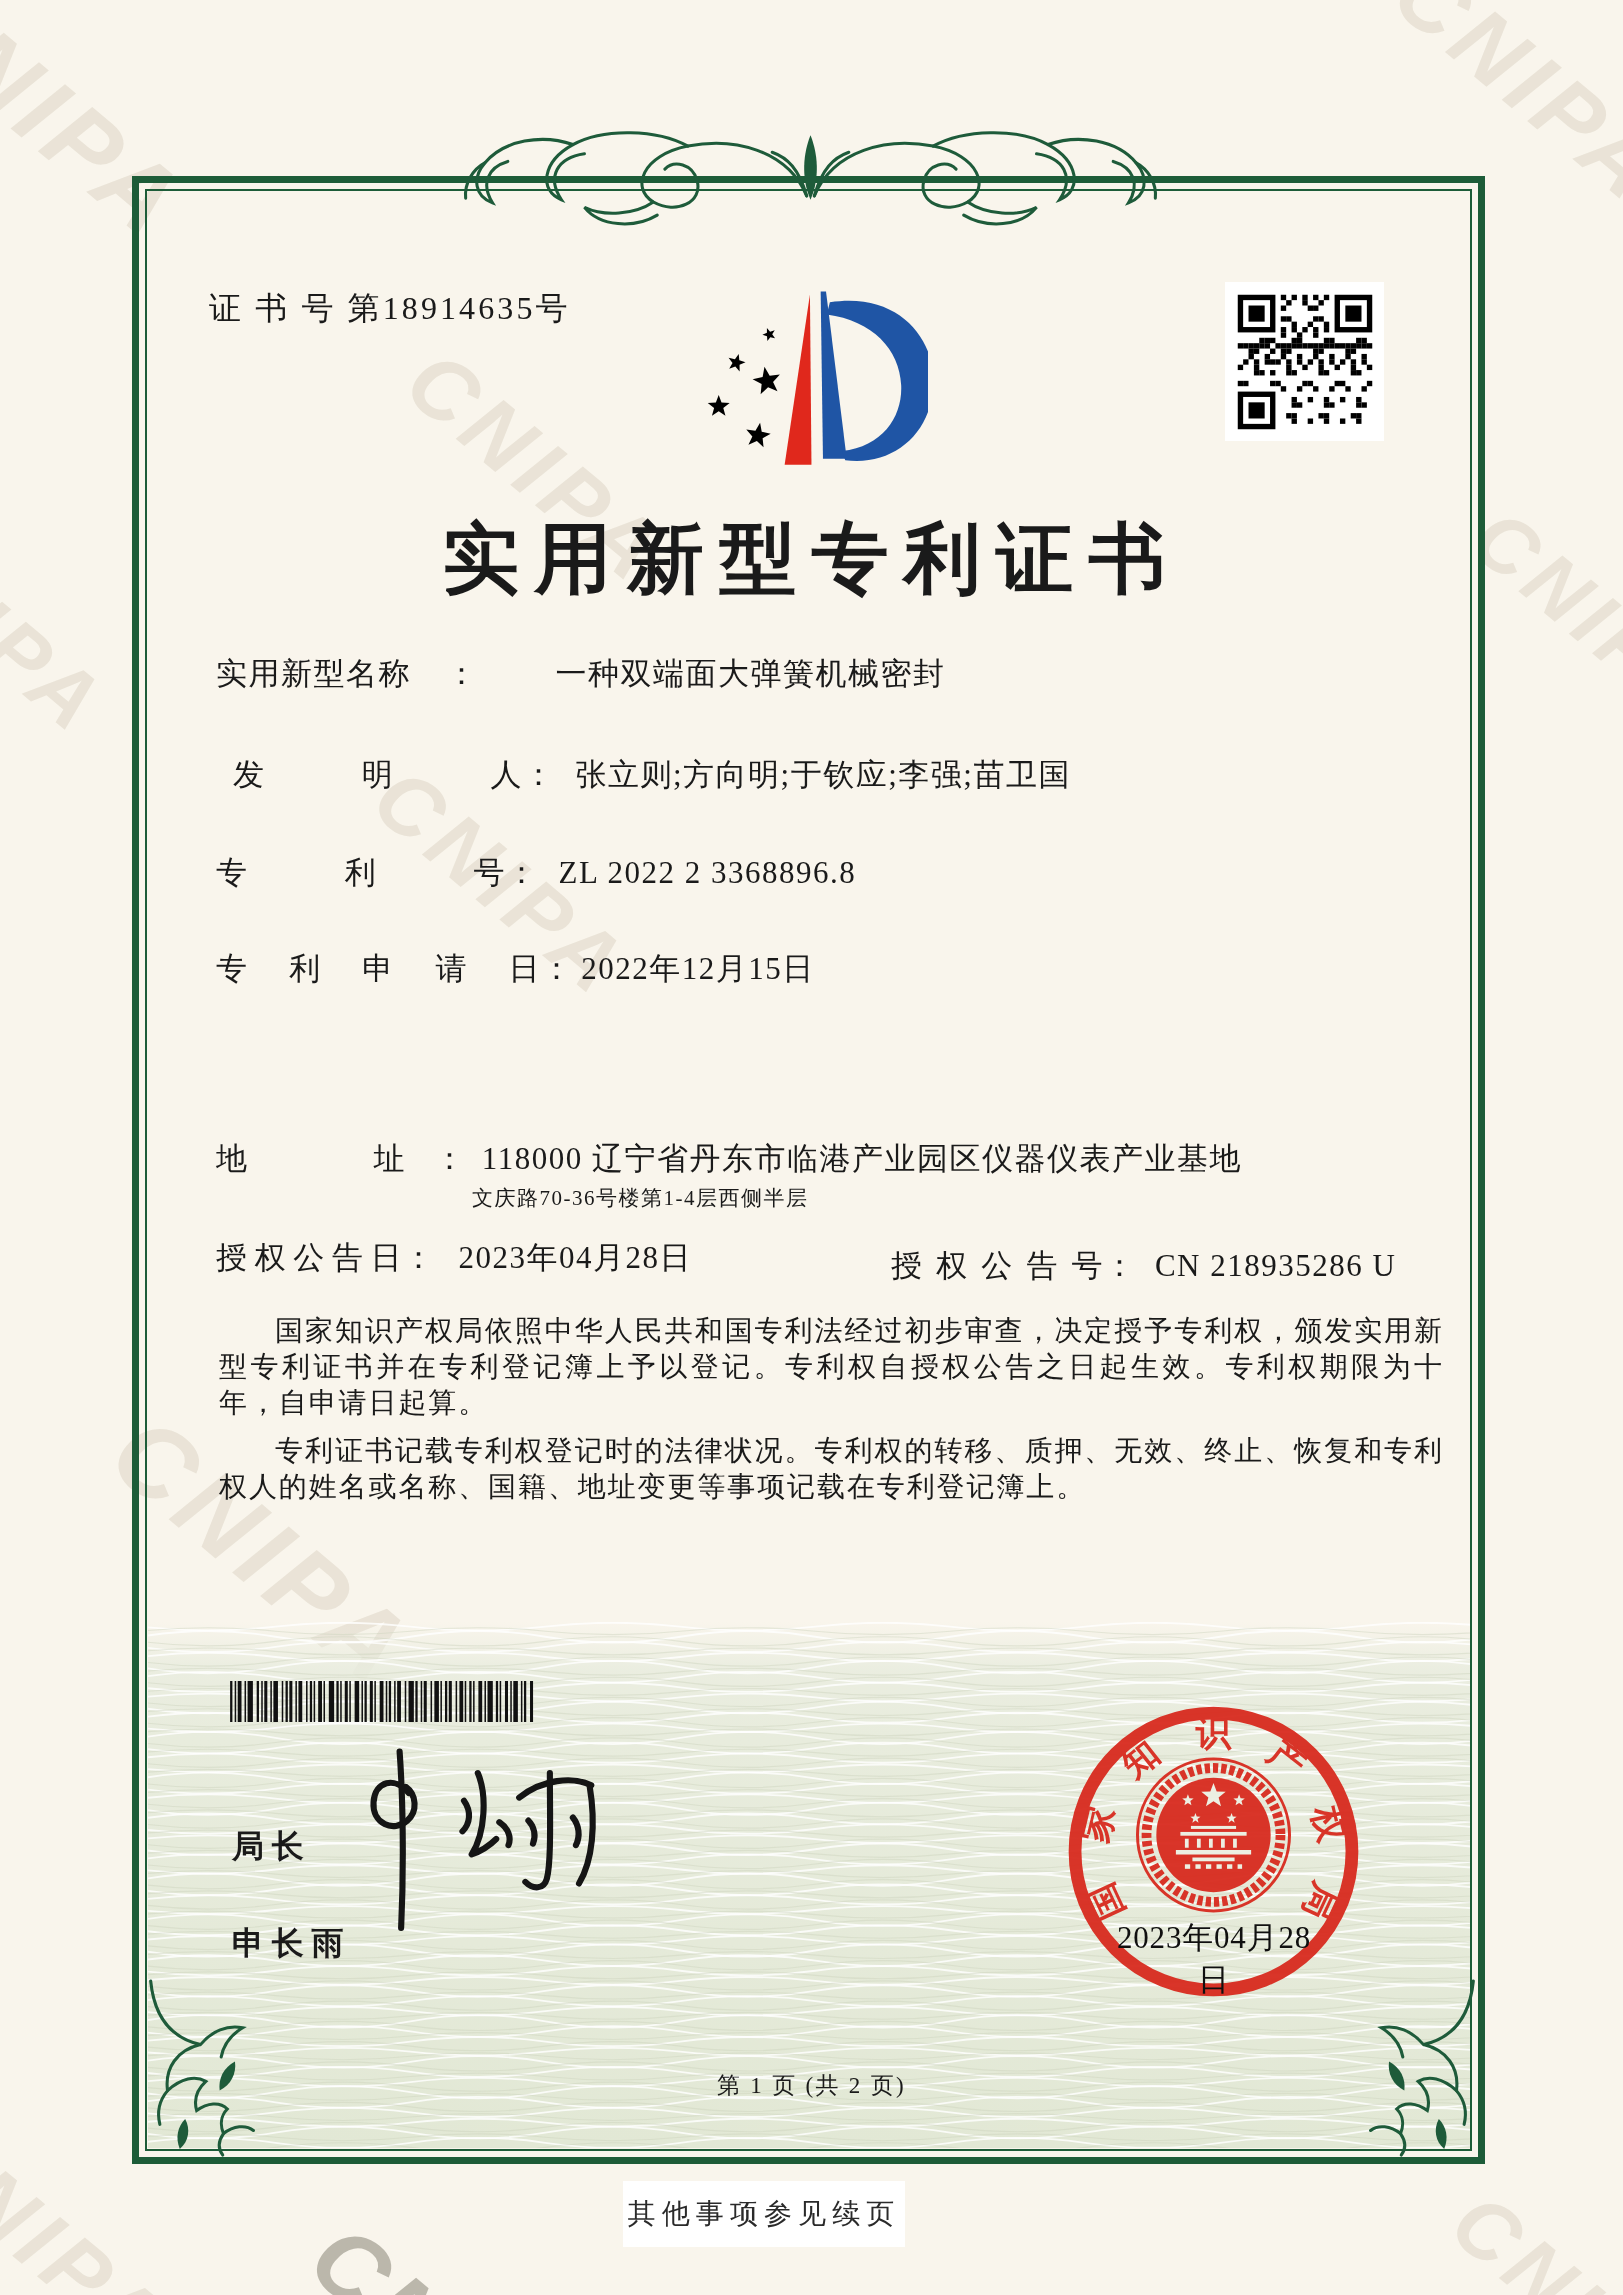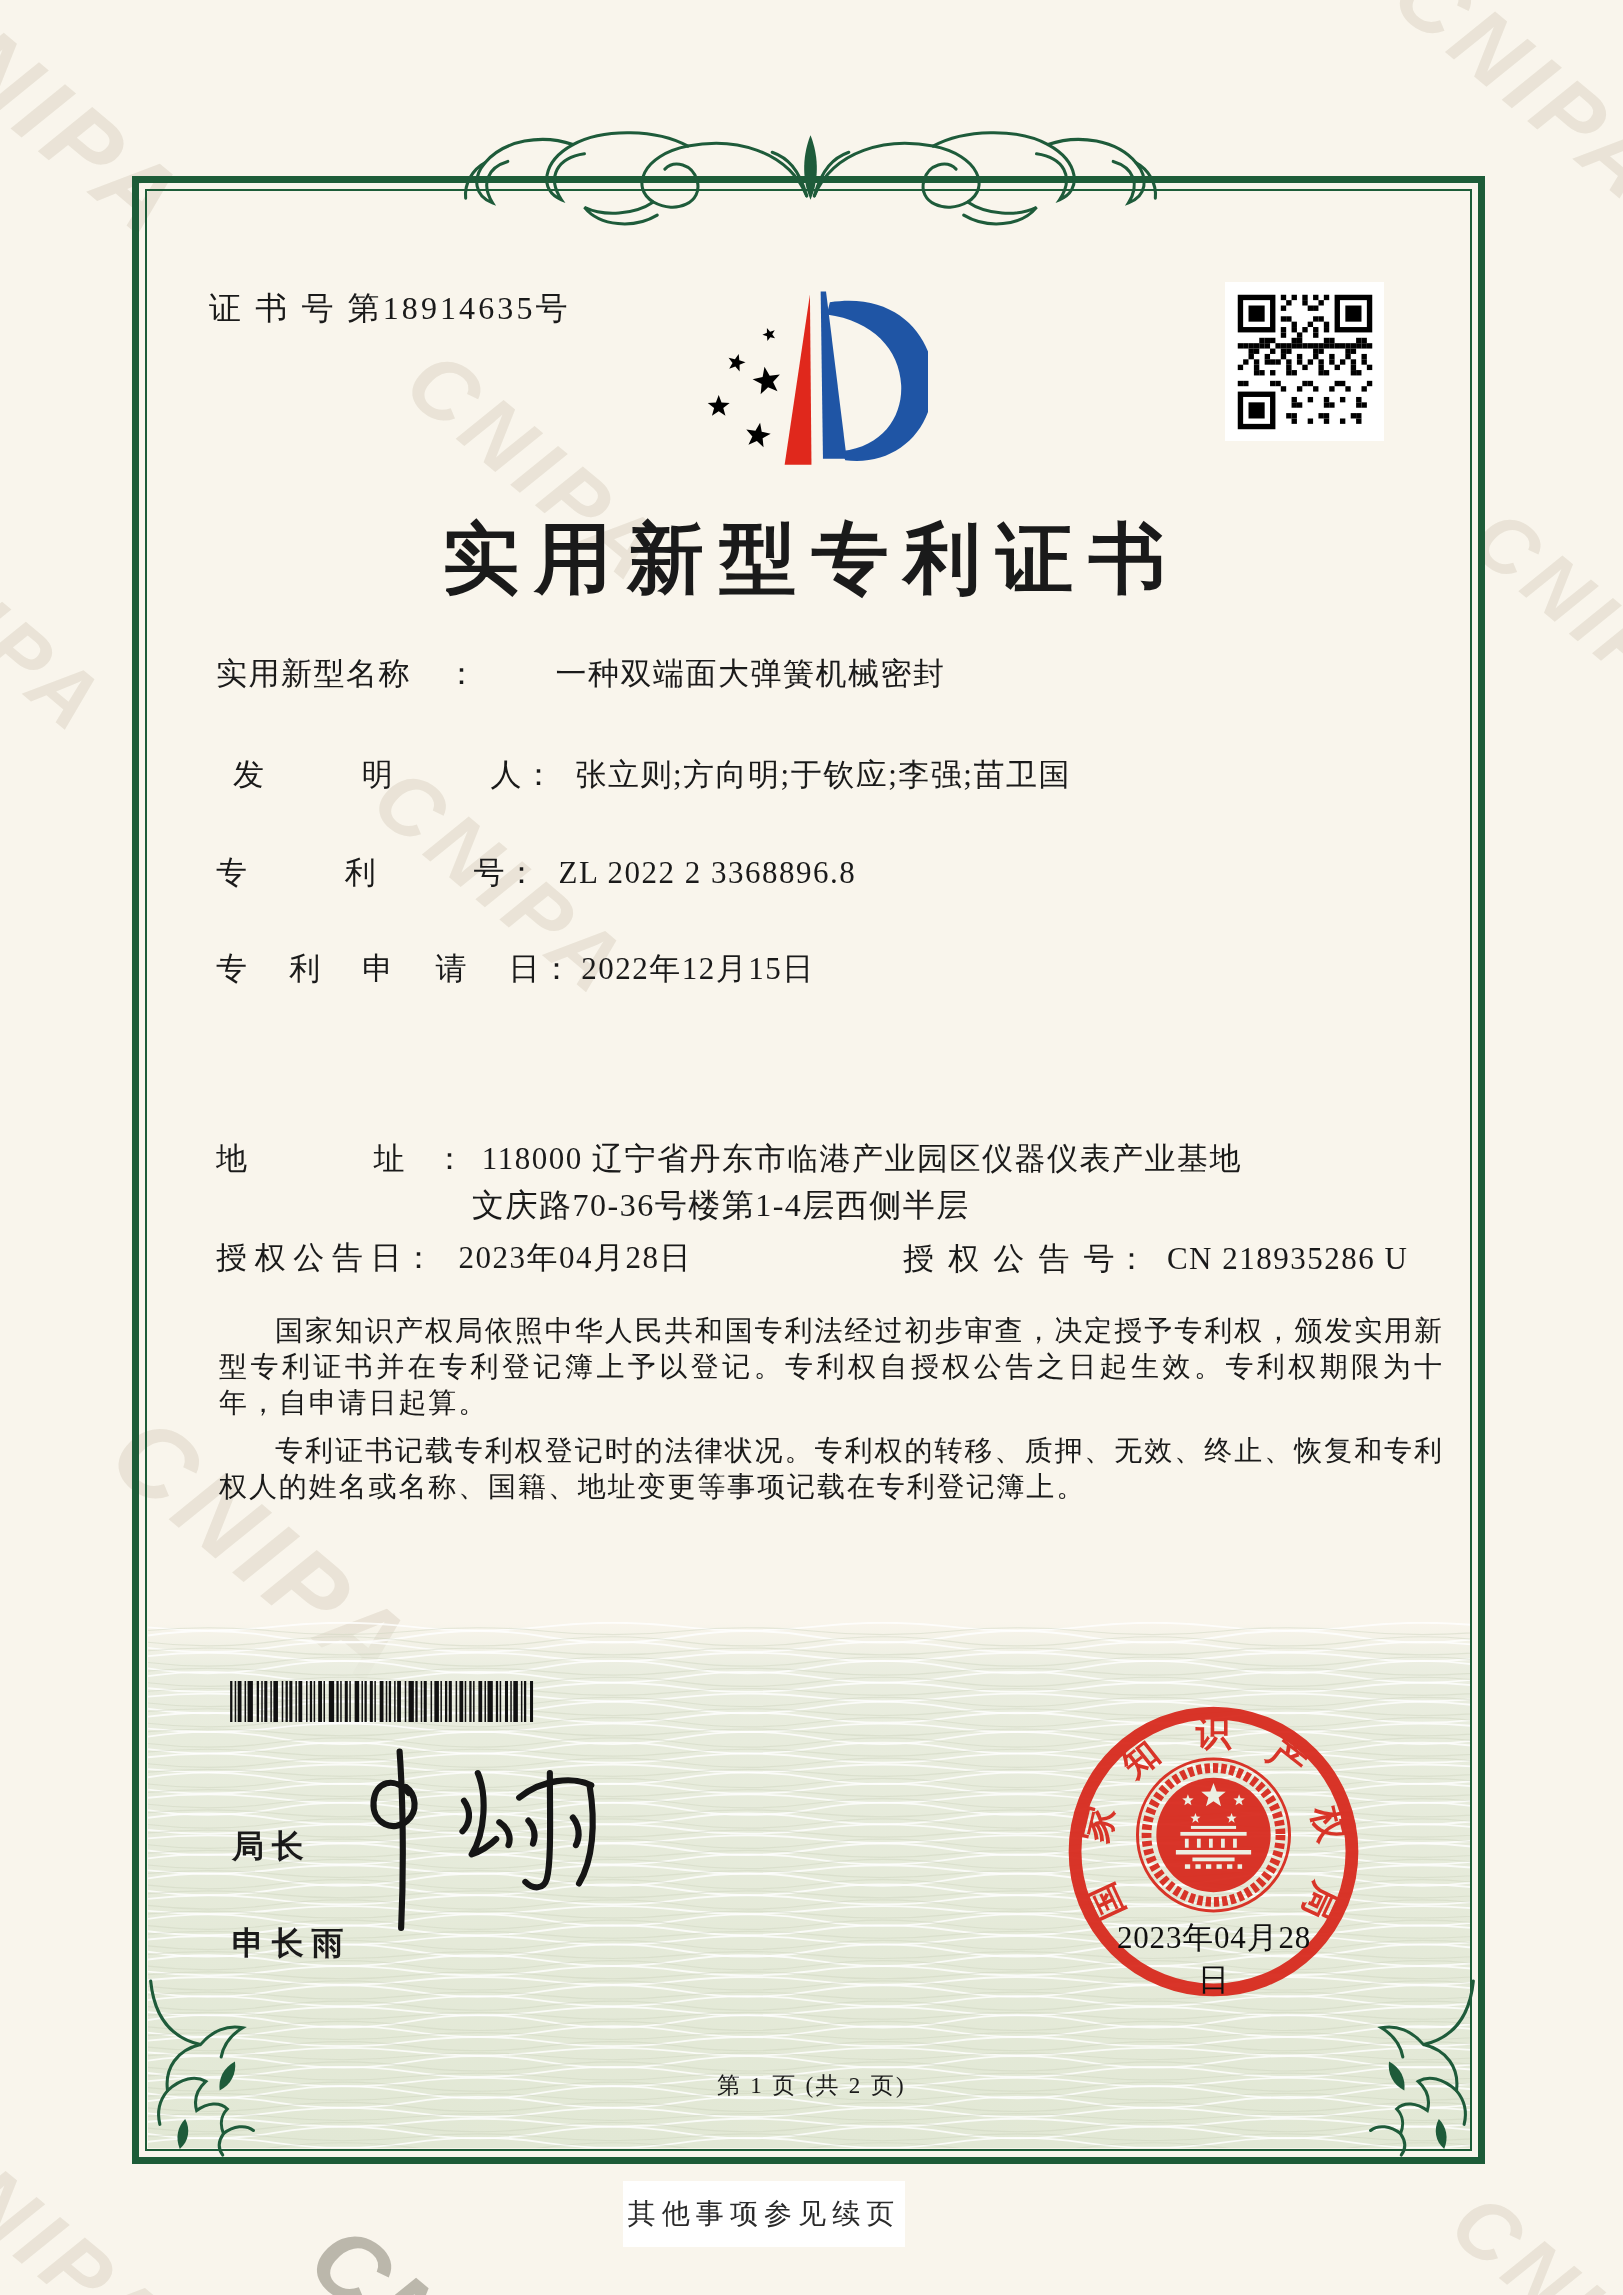--- a/index.html
+++ b/index.html
@@ -42,24 +42,24 @@
   .row{position:absolute;left:216px;font-size:31px;letter-spacing:1.5px;white-space:nowrap;z-index:4;}
   .row .lbl{display:inline-block;text-align:justify;text-align-last:justify;vertical-align:top;letter-spacing:1.5px;}
   .row .colon{display:inline-block;}
   .row .val{letter-spacing:1.5px;}
   .r1{top:653px;}  .r1 .lbl{width:auto;text-align-last:auto;} .r1 .colon{margin-left:35px;margin-right:77px;}
   .r2{top:754px;margin-left:17px;}  .r2 .lbl{width:290px;} .r2 .colon{margin-right:20px;}
   .r3{top:852px;} .r3 .lbl{width:290px;} .r3 .colon{margin-right:20px;}
   .r4{top:948px;} .r4 .lbl{width:325px;} .r4 .colon{margin-right:7.7px;}
   .r5{top:1046px;} .r5 .lbl{width:305px;} .r5 .colon{margin-right:17px;}
   .r6{top:1138px;} .r6 .lbl{width:190px;} .r6 .colon{margin-left:28px;margin-right:15.3px;}
-  .addr2{position:absolute;left:472px;top:1184px;font-size:32px;letter-spacing:1.5px;z-index:4;white-space:nowrap;}
+  .addr2{position:absolute;left:472px;top:1184px;font-size:21px;letter-spacing:1.5px;z-index:4;white-space:nowrap;}
   .grant{top:1237px;width:1269px;}
   .grant .lbl{width:187px;} .grant .colon{margin-right:23px;}
-  .grant2{position:absolute;left:675px;top:1px;margin-left:12px;}
+  .grant2{position:absolute;left:675px;top:8px;}
   .grant2 .lbl{display:inline-block;width:213px;text-align:justify;text-align-last:justify;vertical-align:top;}
   .grant2 .colon{margin-right:18.4px;}
   
   .body-text{position:absolute;left:219px;top:1313px;width:1225px;z-index:4;
     font-size:28px;line-height:36px;letter-spacing:1.9px;text-align:justify;}
   .body-text p{margin:0;text-indent:2em;}
   .body-text p + p{margin-top:12.3px;}
   
   .barcode{position:absolute;left:227px;top:1681px;z-index:4;}
   .signer-title{position:absolute;left:232px;top:1825px;z-index:4;

